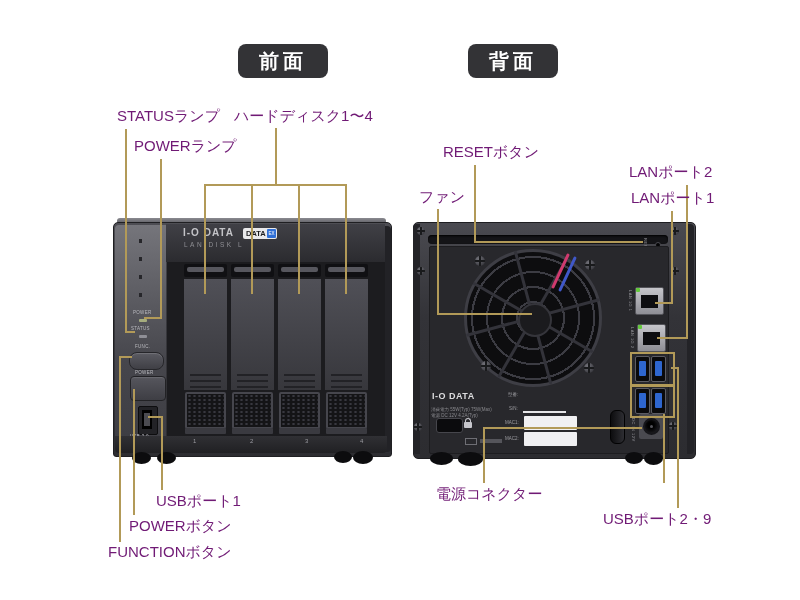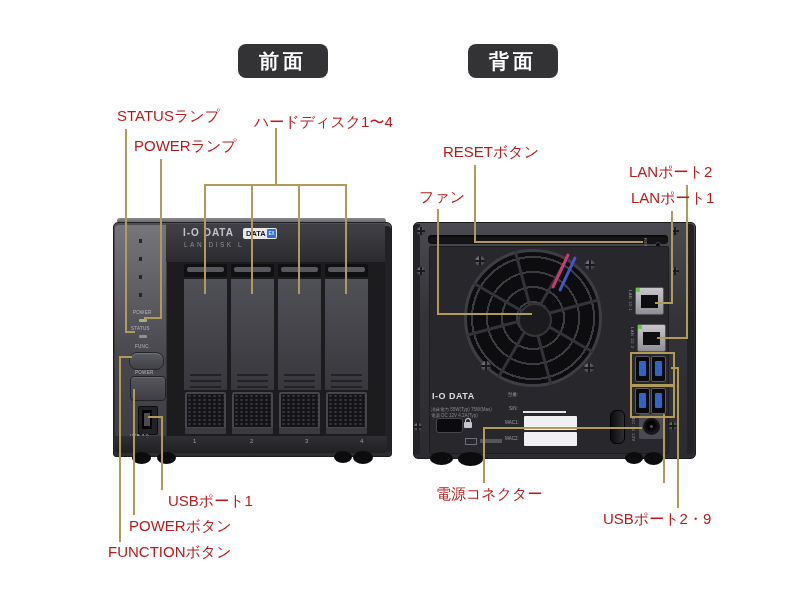--- a/index.html
+++ b/index.html
@@ -1,19 +1,19 @@
 <!DOCTYPE html>
 <html><head>
 <meta charset="utf-8">
 <style>
   html,body{margin:0;padding:0;background:#fff;}
   .canvas{position:relative;width:800px;height:600px;background:#ffffff;overflow:hidden;
           font-family:"Liberation Sans","DejaVu Sans",sans-serif;}
   .abs{position:absolute;}
-  .lbl{position:absolute;font-size:15px;color:#b91c1c;white-space:nowrap;line-height:18px;}
+  .lbl{position:absolute;font-size:15px;color:#701a75;white-space:nowrap;line-height:18px;}
   .cl{position:absolute;background:#b29a58;}
   .goldbox{position:absolute;border:2px solid #b29a58;}
   .badge{position:absolute;width:90px;height:34px;background:#333336;border-radius:8px;color:#fff;
          font-size:20px;font-weight:bold;display:flex;align-items:center;justify-content:center;letter-spacing:4px;}
   .dtext{position:absolute;color:#b9b9be;font-size:4.5px;letter-spacing:.3px;white-space:nowrap;}
   .vtext{position:absolute;writing-mode:vertical-rl;font-size:4px;color:#97979c;letter-spacing:.5px;white-space:nowrap;}
   .screw{position:absolute;border-radius:50%;
     background:linear-gradient(0deg,transparent 42%,#191a1c 42%,#191a1c 58%,transparent 58%),
                linear-gradient(90deg,transparent 42%,#191a1c 42%,#191a1c 58%,transparent 58%),
                radial-gradient(circle at 35% 30%,#73737a,#3b3b41 75%);}
@@ -237,22 +237,22 @@
   <div class="goldbox" style="left:630px;top:352px;width:41px;height:31px;"></div>
   <div class="goldbox" style="left:630px;top:384px;width:41px;height:30px;"></div>
   <div class="cl" style="left:671px;top:367px;width:8px;height:2px;"></div>
   <div class="cl" style="left:677px;top:367px;width:2px;height:141px;"></div>
   <div class="cl" style="left:663px;top:414px;width:2px;height:69px;"></div>
   <div class="cl" style="left:483px;top:427px;width:159px;height:2px;"></div>
   <div class="cl" style="left:483px;top:427px;width:2px;height:56px;"></div>
 
   <div class="lbl" style="left:117px;top:107px;">STATUSランプ</div>
   <div class="lbl" style="left:134px;top:137px;">POWERランプ</div>
-  <div class="lbl" style="left:234px;top:113px;margin-left:20px;">ハードディスク1〜4</div>
-  <div class="lbl" style="left:156px;top:492px;margin-left:12px;">USBポート1</div>
+  <div class="lbl" style="left:234px;top:107px;">ハードディスク1〜4</div>
+  <div class="lbl" style="left:156px;top:492px;">USBポート1</div>
   <div class="lbl" style="left:129px;top:517px;">POWERボタン</div>
   <div class="lbl" style="left:108px;top:543px;">FUNCTIONボタン</div>
   <div class="lbl" style="left:443px;top:143px;">RESETボタン</div>
   <div class="lbl" style="left:419px;top:188px;">ファン</div>
   <div class="lbl" style="left:629px;top:163px;">LANポート2</div>
   <div class="lbl" style="left:631px;top:189px;">LANポート1</div>
   <div class="lbl" style="left:436px;top:485px;">電源コネクター</div>
   <div class="lbl" style="left:603px;top:510px;">USBポート2・9</div>
 
   <div class="badge" style="left:238px;top:44px;">前面</div>

